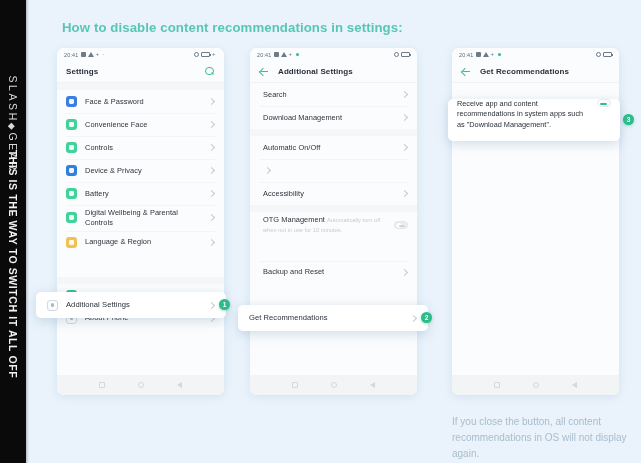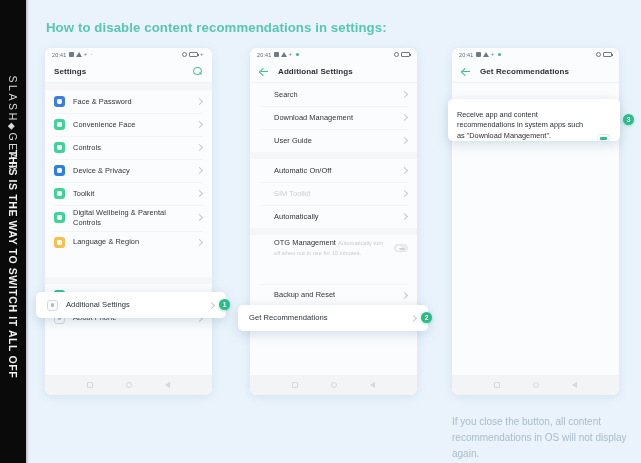--- a/index.html
+++ b/index.html
@@ -50,39 +50,39 @@
   }
   .rail-edge {
     position: absolute; left: 26px; top: 0;
     width: 3px; height: 463px;
     background: linear-gradient(to right, rgba(0,0,0,.22), rgba(0,0,0,0));
   }
 
   
   .headline {
     position: absolute;
-    left: 46px; top: 20px;
+    left: 62px; top: 20px;
     font-size: 13.2px;
     font-weight: 700;
     color: #59c6b5;
     letter-spacing: 0.1px;
   }
 
   
   .phone {
     position: absolute;
     top: 48px;
     width: 167px;
     height: 347px;
     background: #fbfcfd;
     border-radius: 7px;
     box-shadow: 0 2px 10px rgba(120,160,200,.20);
     overflow: hidden;
   }
-  #phone1 { left: 45px; }
+  #phone1 { left: 57px; }
   #phone2 { left: 250px; }
   #phone3 { left: 452px; }
 
   .statusbar {
     height: 13px;
     display: flex; align-items: center;
     justify-content: space-between;
     padding: 0 7px;
     font-size: 5.2px;
     color: #7e8a93;
@@ -184,21 +184,21 @@
   .row-sub { font-size: 5.6px; color: #c6cbd1; line-height: 1.3; margin-top: 1px; }
   .chev {
     width: 6px; height: 6px; flex: 0 0 auto; margin-left: 6px; position: relative;
   }
   .chev::before {
     content: ""; position: absolute; left: 0; top: 0.6px;
     width: 4px; height: 4px;
     border-top: 1px solid #c3c9cf; border-right: 1px solid #c3c9cf;
     transform: rotate(45deg);
   }
-  .row.noicon .row-txt { margin-left: 15px; }
+  .row.noicon .row-txt { margin-left: 4px; }
 
   
   .tgl {
     width: 14px; height: 7.5px; border-radius: 4px;
     background: #eceff2; flex: 0 0 auto; margin-left: 6px;
     position: relative; border: 1px solid #e3e7eb;
   }
   .tgl .knob {
     position: absolute; left: 1px; top: 0.6px;
     width: 5.6px; height: 5.6px; border-radius: 50%;
@@ -235,21 +235,21 @@
     border-radius: 5px;
     box-shadow: 0 3px 12px rgba(90,130,170,.26);
     z-index: 25;
     display: flex; align-items: center;
     padding: 0 11px;
   }
   #hi1 { left: 36px; top: 292px; width: 190px; height: 26px; }
   #hi2 { left: 238px; top: 305px; width: 190px; height: 26px; }
   #hi3 {
     left: 448px; top: 99px; width: 172px; height: 42px;
-    padding: 0 9px; align-items: flex-end;
+    padding: 0 9px; align-items: flex-start;
   }
   .hi-card .row-txt { font-size: 7.6px; color: #2b3138; }
   #hi3 .hi-text {
     font-size: 7.3px; color: #2b3138; line-height: 1.42; flex: 1 1 auto;
   }
 
   
   .badge {
     position: absolute; z-index: 30;
     width: 11px; height: 11px; border-radius: 50%;
@@ -341,21 +341,21 @@
             <span class="inner"></span>
           </span>
         <span class="row-txt">Device &amp; Privacy</span>
         <span class="chev"></span>
       </div>
 
       <div class="row">
         <span class="row-ic" style="background:#3fd39a">
             <span class="inner"></span>
           </span>
-        <span class="row-txt">Toolkit</span>
+        <span class="row-txt">Battery</span>
         <span class="chev"></span>
       </div>
 
       <div class="row">
         <span class="row-ic" style="background:#3fd39a">
             <span class="inner"></span>
           </span>
         <span class="row-txt">Digital Wellbeing &amp; Parental Controls</span>
         <span class="chev"></span>
       </div>
@@ -433,37 +433,32 @@
 
     <div class="ph-body">
       <div class="row noicon">
         <span class="row-txt">Search</span>
         <span class="chev"></span>
       </div>
       <div class="row noicon">
         <span class="row-txt">Download Management</span>
         <span class="chev"></span>
       </div>
-      <div class="row noicon">
-        <span class="row-txt">User Guide</span>
-        <span class="chev"></span>
-      </div>
 
       <div class="gap"></div>
 
       <div class="row noicon">
         <span class="row-txt">Automatic On/Off</span>
         <span class="chev"></span>
       </div>
       <div class="row noicon">
-        <span class="row-txt muted">SIM Toolkit</span>
-        <span class="chev"></span>
-      </div>
-      <div class="row noicon">
-        <span class="row-txt">Automatically</span>
+        <span class="chev"></span>
+      </div>
+      <div class="row noicon">
+        <span class="row-txt">Accessibility</span>
         <span class="chev"></span>
       </div>
 
       <div class="gap"></div>
 
       <div class="row noicon">
         <span class="row-txt">
           <span>OTG Management</span>
           <span class="row-sub">Automatically turn off when not in use for 10 minutes.</span>
         </span>

